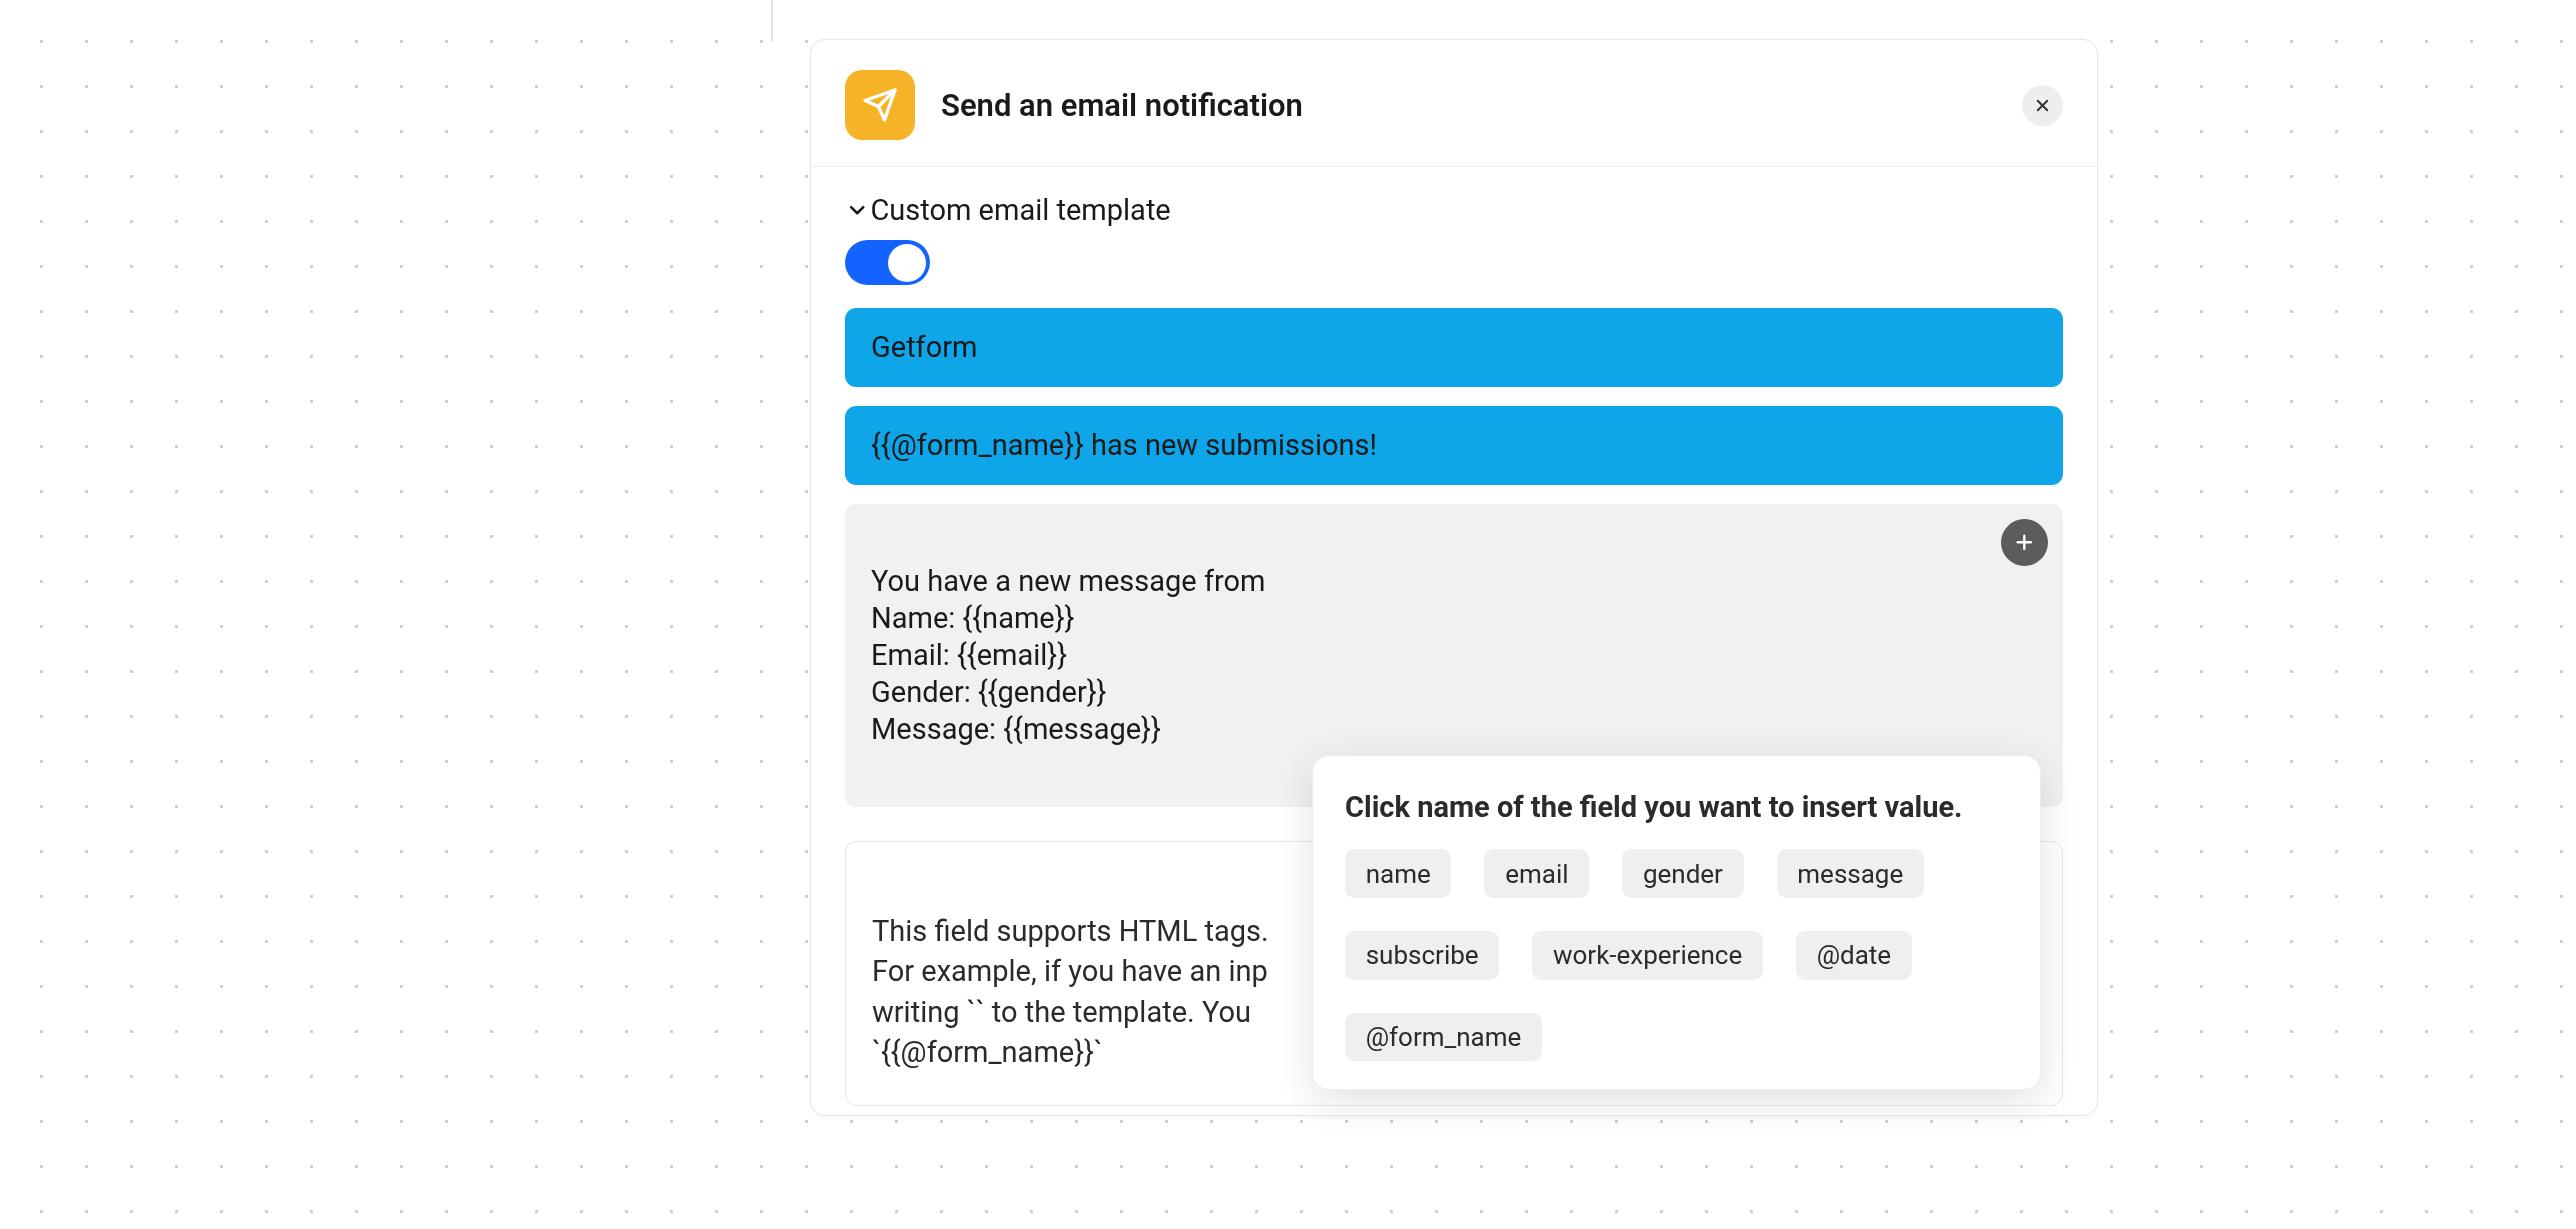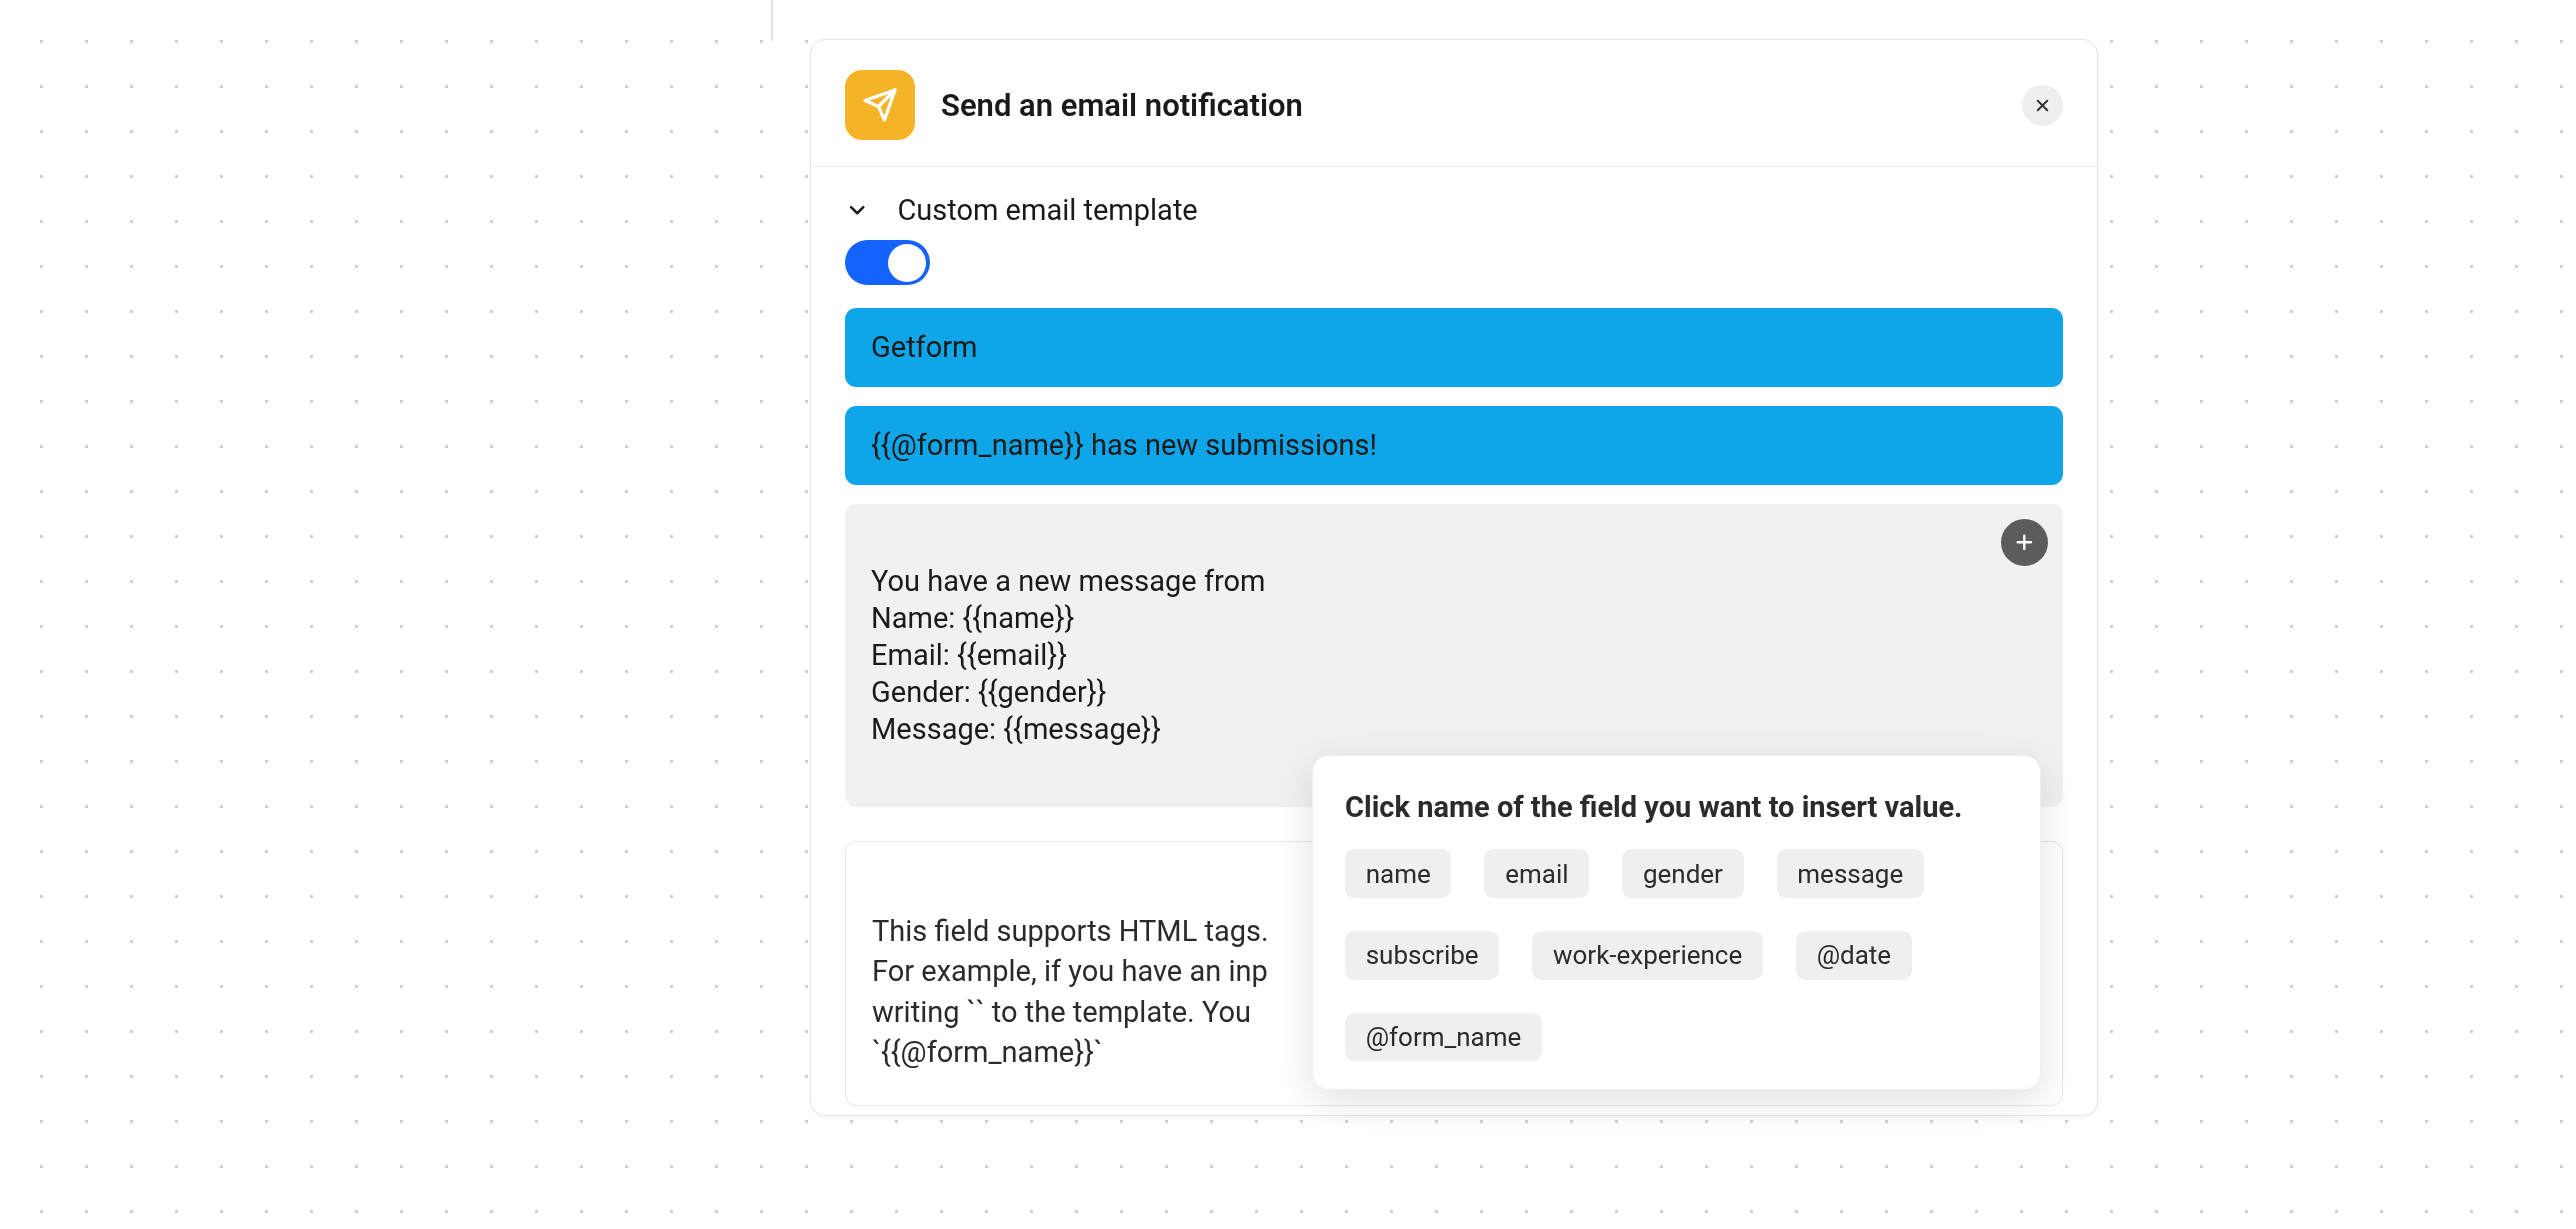--- a/index.html
+++ b/index.html
@@ -85,21 +85,21 @@
     font-size: 29px;
     color: #1a1a1a;
     font-family: inherit;
   }
   .section-template {
     padding: 26px 34px 9.4px 34px;
   }
   .collapse-row {
     display: flex;
     align-items: center;
-    gap: 28px;
+    gap: 1px;
     cursor: pointer;
     margin-bottom: 13px;
   }
   .chevron-icon { width: 24.4px; height: 24.4px; }
   .collapse-label {
     font-size: 29px;
     color: #1a1a1a;
   }
   .toggle {
     width: 85px;

